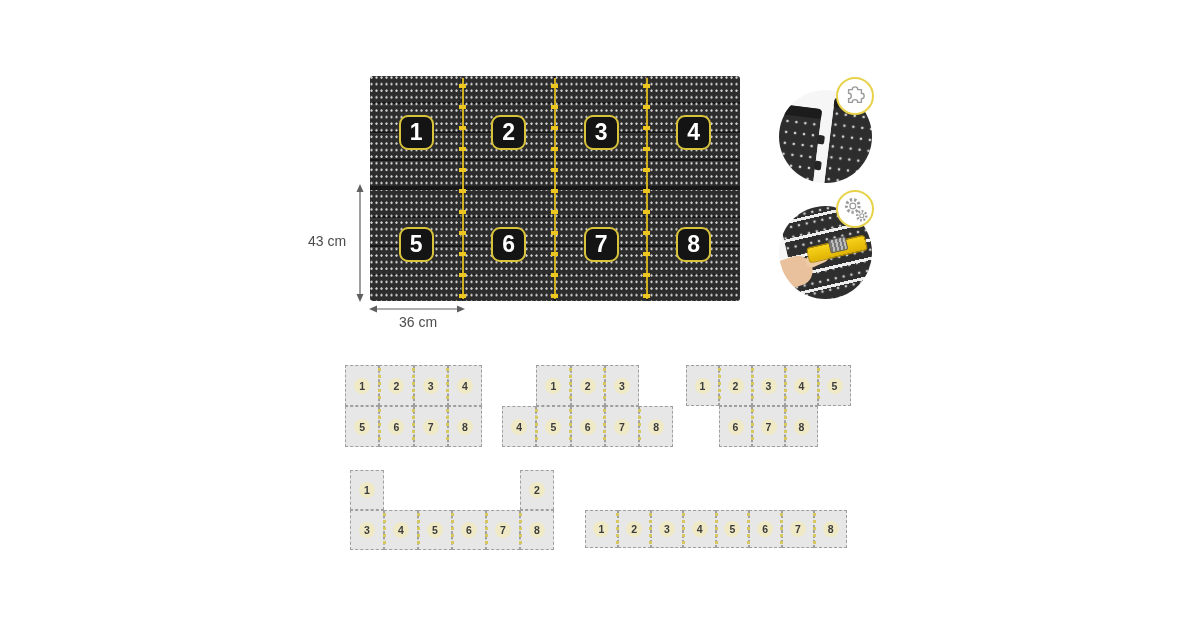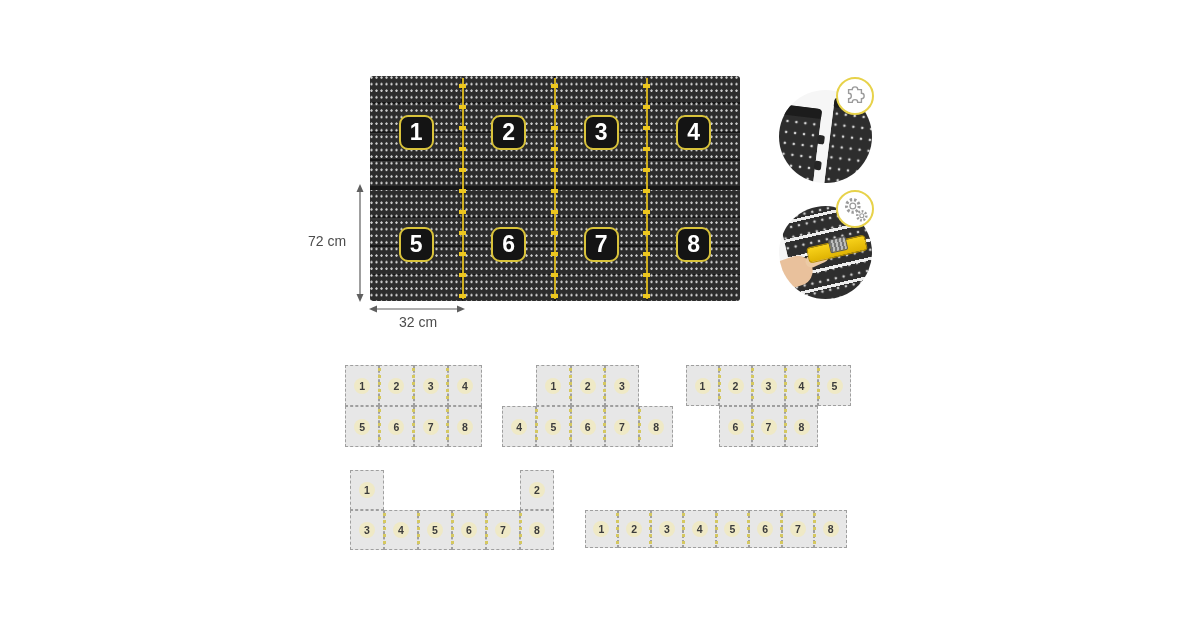--- a/index.html
+++ b/index.html
@@ -95,28 +95,28 @@
       <div class="badge" style="left: 121.25px; top: 151.25px;">6</div>
       <div class="badge" style="left: 213.75px; top: 151.25px;">7</div>
       <div class="badge" style="left: 306.25px; top: 151.25px;">8</div>
     </div>
 
   <svg class="dim-svg" style="left:352px;top:184px;" width="16" height="118" viewBox="0 0 16 118">
     <line x1="8" y1="7" x2="8" y2="111" stroke="#5f5f5f" stroke-width="1.2"></line>
     <polygon points="8,0 4.5,8 11.5,8" fill="#5f5f5f"></polygon>
     <polygon points="8,118 4.5,110 11.5,110" fill="#5f5f5f"></polygon>
   </svg>
-  <span class="dim-label" style="left:302px;top:233px;width:50px;">72 cm</span>
+  <span class="dim-label" style="left:302px;top:233px;width:50px;">43 cm</span>
 
   <svg class="dim-svg" style="left:369px;top:301px;" width="96" height="16" viewBox="0 0 96 16">
     <line x1="7" y1="8" x2="89" y2="8" stroke="#5f5f5f" stroke-width="1.2"></line>
     <polygon points="0,8 8,4.5 8,11.5" fill="#5f5f5f"></polygon>
     <polygon points="96,8 88,4.5 88,11.5" fill="#5f5f5f"></polygon>
   </svg>
-  <span class="dim-label" style="left:383px;top:314px;width:70px;">32 cm</span>
+  <span class="dim-label" style="left:383px;top:314px;width:70px;">36 cm</span>
 
   <div class="inset inset-top">
     <div class="ip ip-left">
       <div class="ip-tab t1"></div>
       <div class="ip-tab t2"></div>
     </div>
     <div class="ip ip-right"></div>
   </div>
   <div class="inset-badge b-top">
     <svg width="22" height="22" viewBox="5 8 24 24">

